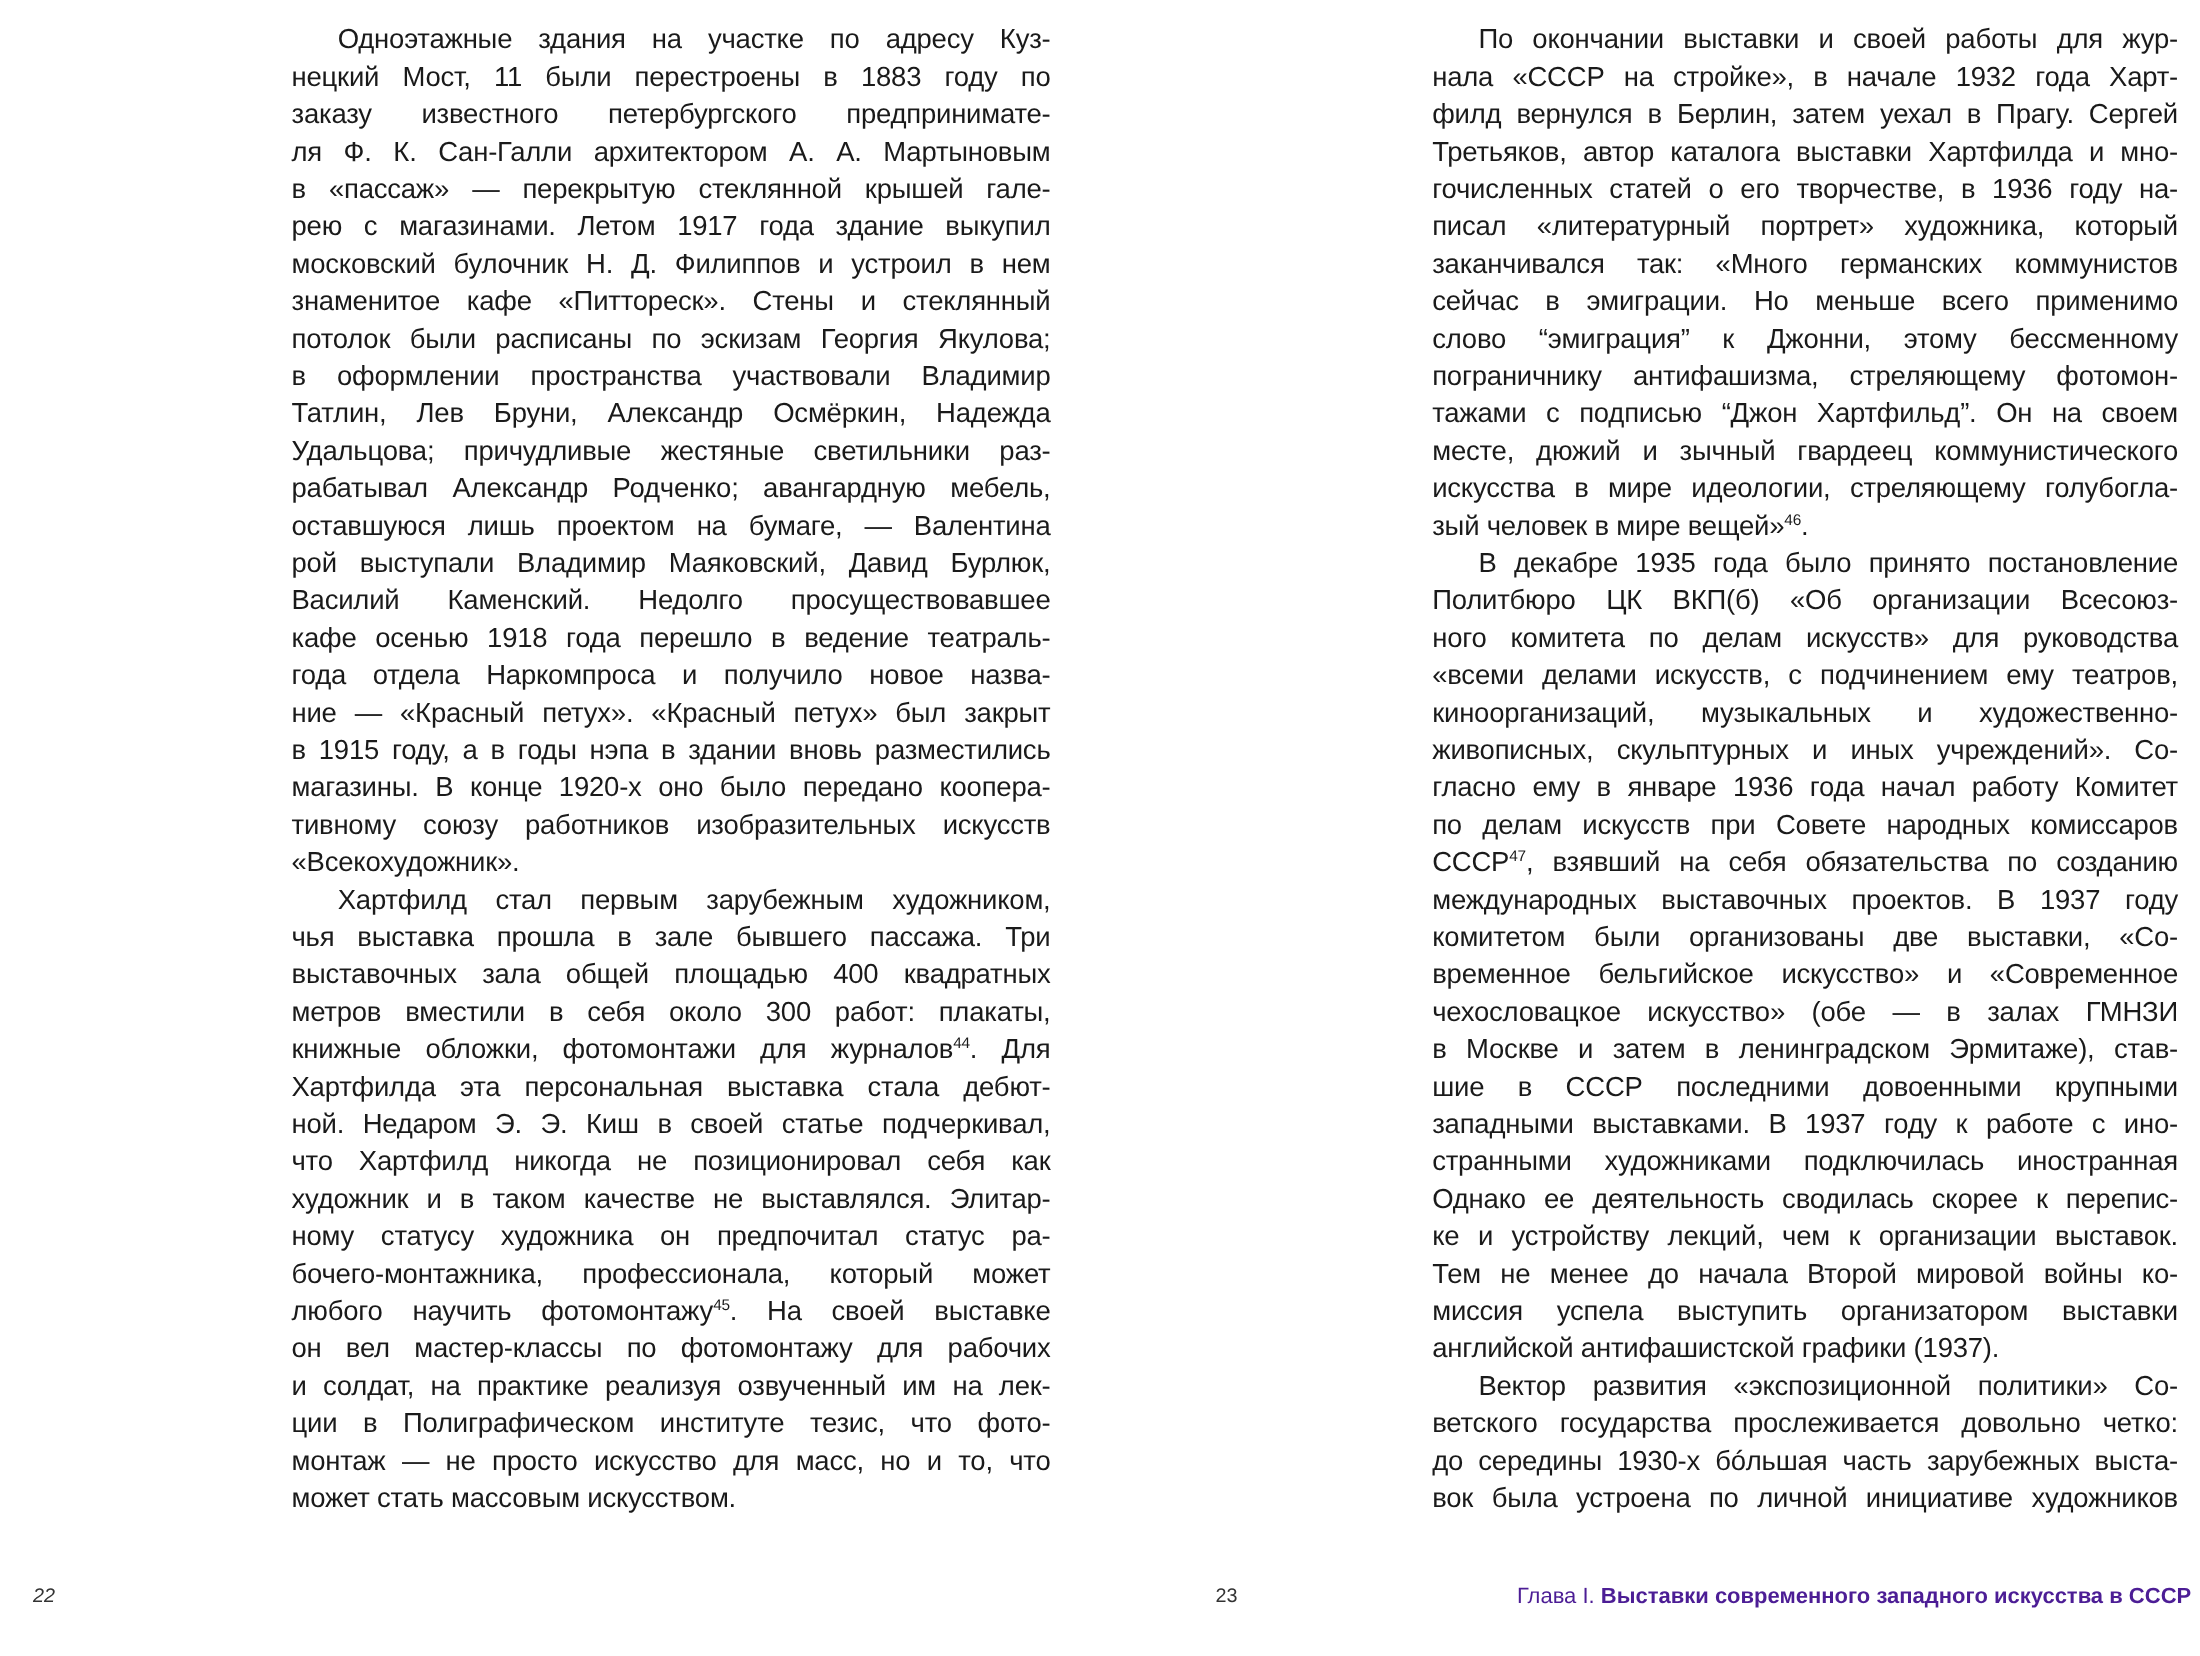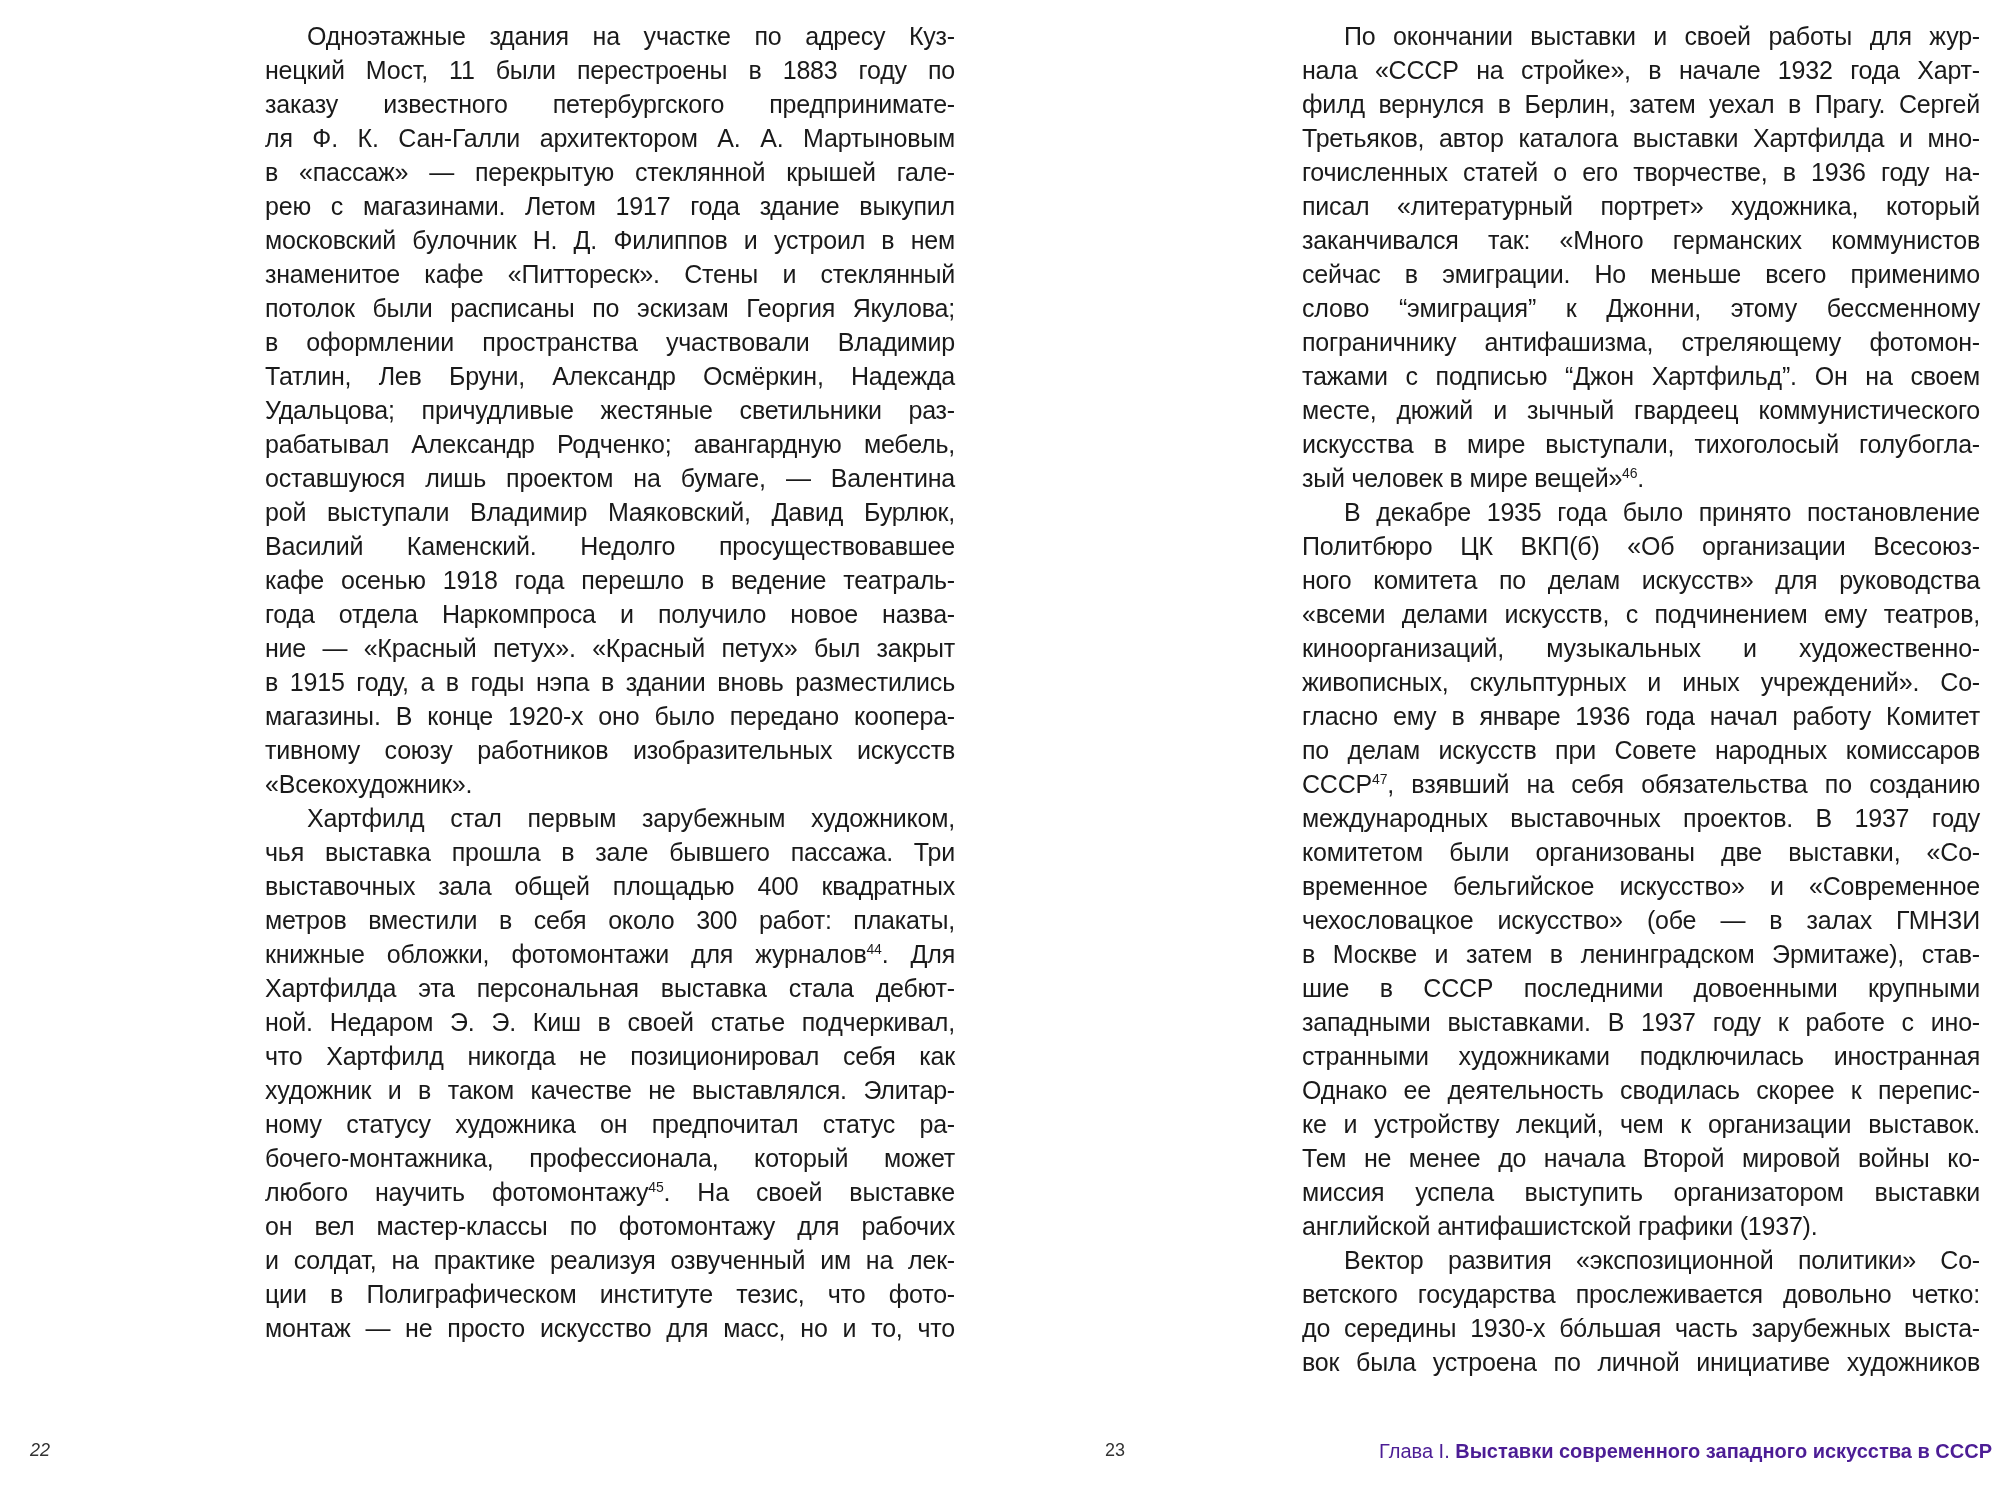--- a/index.html
+++ b/index.html
@@ -64,39 +64,40 @@
       <div class="line"><span>ной. Недаром Э. Э. Киш в своей статье подчеркивал,</span></div>
       <div class="line"><span>что Хартфилд никогда не позиционировал себя как</span></div>
       <div class="line"><span>художник и в таком качестве не выставлялся. Элитар-</span></div>
       <div class="line"><span>ному статусу художника он предпочитал статус ра-</span></div>
       <div class="line"><span>бочего-монтажника, профессионала, который может</span></div>
       <div class="line"><span>любого научить фотомонтажу</span><sup>45</sup><span>. На своей выставке</span></div>
       <div class="line"><span>он вел мастер-классы по фотомонтажу для рабочих</span></div>
       <div class="line"><span>и солдат, на практике реализуя озвученный им на лек-</span></div>
       <div class="line"><span>ции в Полиграфическом институте тезис, что фото-</span></div>
       <div class="line"><span>монтаж — не просто искусство для масс, но и то, что</span></div>
+      <div class="line last"><span>может стать массовым искусством.</span></div>
     </div>
   <div class="folio folio-left">22</div>
 </div>
 
 <div class="page page-right">
   <div class="column" id="right-col">
       <div class="line indent"><span>По окончании выставки и своей работы для жур-</span></div>
       <div class="line"><span>нала «СССР на стройке», в начале 1932 года Харт-</span></div>
       <div class="line"><span>филд вернулся в Берлин, затем уехал в Прагу. Сергей</span></div>
       <div class="line"><span>Третьяков, автор каталога выставки Хартфилда и мно-</span></div>
       <div class="line"><span>гочисленных статей о его творчестве, в 1936 году на-</span></div>
       <div class="line"><span>писал «литературный портрет» художника, который</span></div>
       <div class="line"><span>заканчивался так: «Много германских коммунистов</span></div>
       <div class="line"><span>сейчас в эмиграции. Но меньше всего применимо</span></div>
       <div class="line"><span>слово “эмиграция” к Джонни, этому бессменному</span></div>
       <div class="line"><span>пограничнику антифашизма, стреляющему фотомон-</span></div>
       <div class="line"><span>тажами с подписью “Джон Хартфильд”. Он на своем</span></div>
       <div class="line"><span>месте, дюжий и зычный гвардеец коммунистического</span></div>
-      <div class="line"><span>искусства в мире выступали, тихоголосый голубогла-</span></div>
+      <div class="line"><span>искусства в мире идеологии, стреляющему голубогла-</span></div>
       <div class="line last"><span>зый человек в мире вещей»</span><sup>46</sup><span>.</span></div>
       <div class="line indent"><span>В декабре 1935 года было принято постановление</span></div>
       <div class="line"><span>Политбюро ЦК ВКП(б) «Об организации Всесоюз-</span></div>
       <div class="line"><span>ного комитета по делам искусств» для руководства</span></div>
       <div class="line"><span>«всеми делами искусств, с подчинением ему театров,</span></div>
       <div class="line"><span>киноорганизаций, музыкальных и художественно-</span></div>
       <div class="line"><span>живописных, скульптурных и иных учреждений». Со-</span></div>
       <div class="line"><span>гласно ему в январе 1936 года начал работу Комитет</span></div>
       <div class="line"><span>по делам искусств при Совете народных комиссаров</span></div>
       <div class="line"><span>СССР</span><sup>47</sup><span>, взявший на себя обязательства по созданию</span></div>

